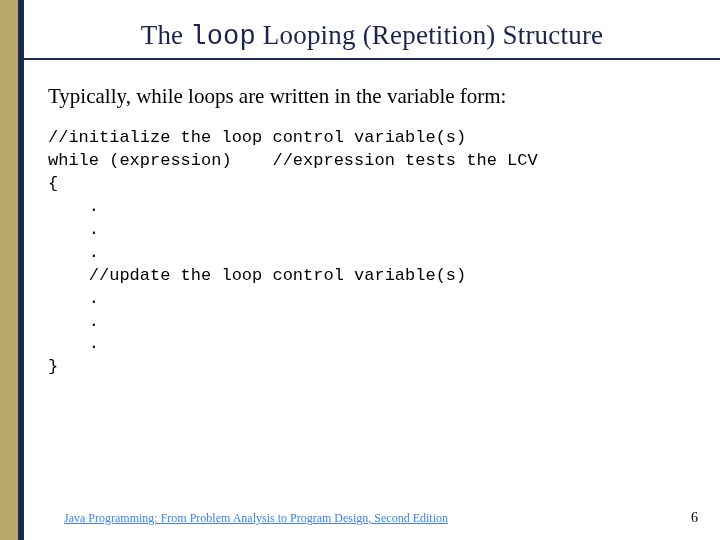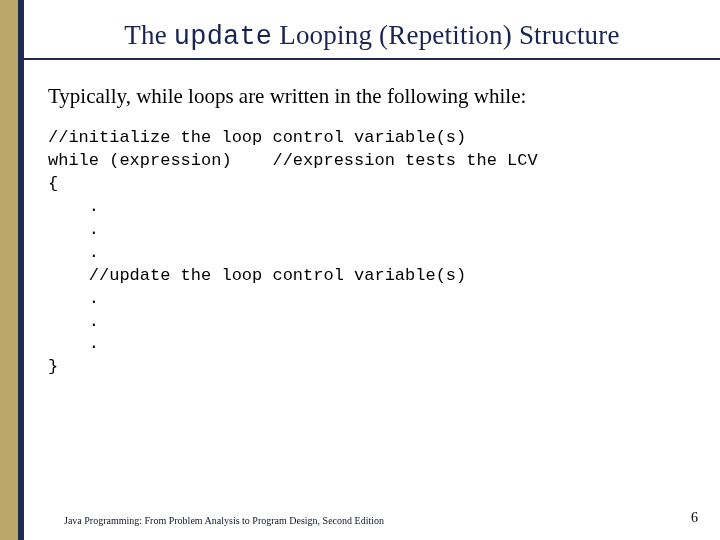--- a/index.html
+++ b/index.html
@@ -52,47 +52,48 @@
     font-family: "Courier New", Courier, monospace;
     font-size: 17px;
     line-height: 1.35;
     white-space: pre;
     color: #000;
   }
   .footer {
     position: absolute;
     left: 40px;
     bottom: 14px;
-    font-size: 10px;
-    color: #0f172a;
+    font-size: 12px;
+    color: #3b82f6;
+    text-decoration: underline;
   }
   .page-num {
     position: absolute;
     right: 22px;
     bottom: 14px;
     font-size: 14px;
     color: #000;
   }
 </style>
 </head>
 <body>
 
 <div class="side-stripe">
   <div class="gold"></div>
   <div class="navy"></div>
 </div>
 
 <div class="content">
   <h1 class="title">
-    <span>The </span><span class="mono">update</span><span> Looping (Repetition) Structure</span>
+    <span>The </span><span class="mono">loop</span><span> Looping (Repetition) Structure</span>
   </h1>
   <div class="title-rule"></div>
 
   <div class="body-text">
-    <div class="intro">Typically, while loops are written in the following while:</div>
+    <div class="intro">Typically, while loops are written in the variable form:</div>
     <div class="code" id="code-block">//initialize the loop control variable(s)
 while (expression)    //expression tests the LCV
 {
     .
     .
     .
     //update the loop control variable(s)
     .
     .
     .

